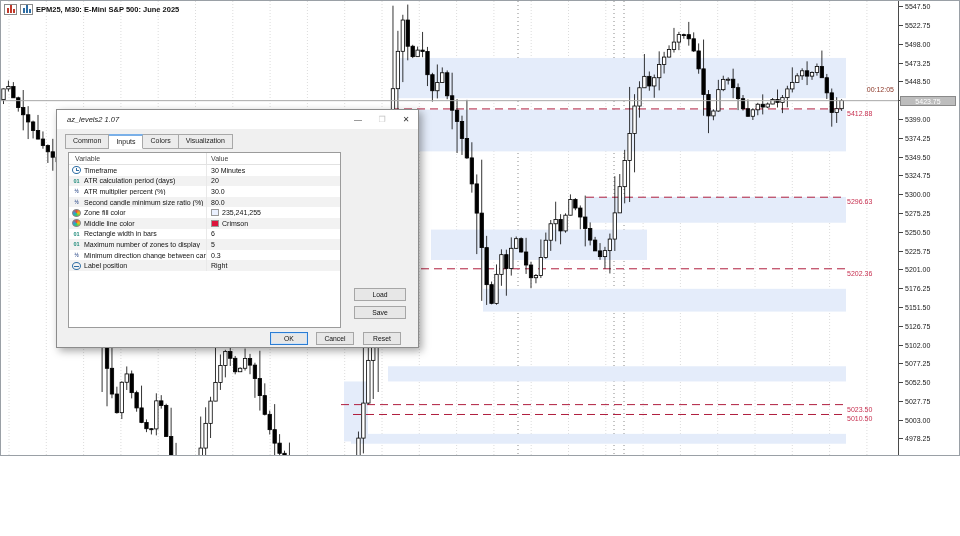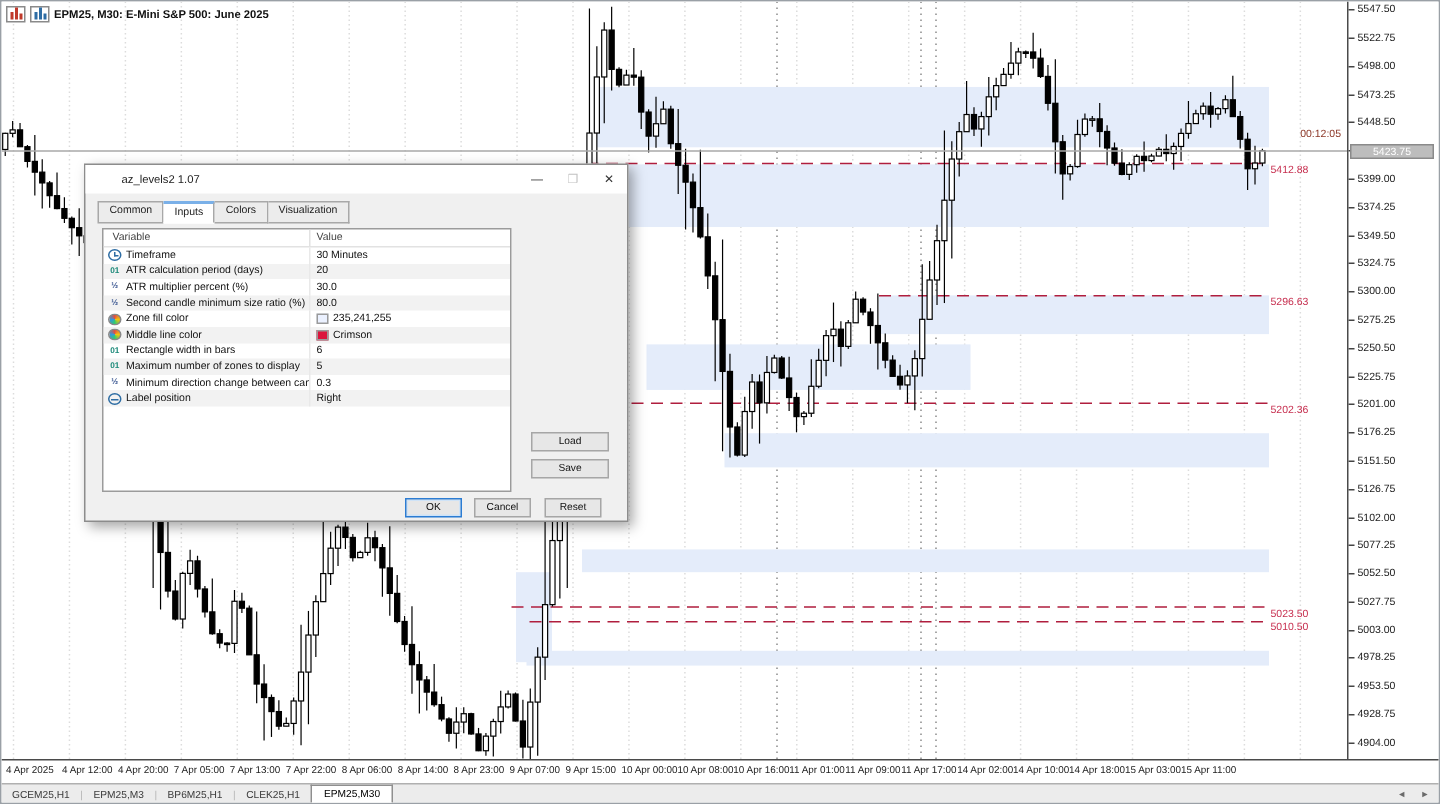--- a/index.html
+++ b/index.html
@@ -1,18 +1,18 @@
 <!DOCTYPE html>
 <html><head>
 <meta charset="utf-8">
 <style>
   * { margin:0; padding:0; box-sizing:border-box; }
   html,body { width:960px; height:536px; overflow:hidden; }
   body { font-family:"Liberation Sans", sans-serif; background:#fff; position:relative; }
-  #screen { position:absolute; inset:0; width:960px; height:536px; background:#fff;
+  #screen { position:absolute; inset:0; width:960px; height:456px; background:#fff;
             border:1px solid #9aa0a6; overflow:hidden; }
 
   
   #plot { position:absolute; left:0; top:0; width:897px; height:505px; background:#fff; overflow:hidden; }
   #plot svg { position:absolute; left:0; top:0; }
   #symbol-header { position:absolute; left:3px; top:2px; height:13px; display:flex; align-items:center; gap:3px;
                    font-size:7.5px; font-weight:bold; color:#111; z-index:5; }
   .hdr-ico { width:13px; height:11px; border:1px solid #8a8a8a; background:#fff; position:relative; display:inline-block; }
   .hdr-ico i { position:absolute; bottom:1px; width:2px; background:#c0392b; }
   .hdr-ico.blue i { background:#2e6da4; }
@@ -42,21 +42,21 @@
   .f-tab { padding:2px 7px; cursor:default; }
   .f-tab.active { background:#fff; border:1px solid #8f8f8f; border-bottom:1px solid #fff; color:#000;
                   padding:2px 8px; margin-top:-1px; }
   .f-sep { color:#b5b5b5; }
   #scroll-arrows { position:absolute; right:4px; top:4px; font-size:6px; color:#6a6a6a; letter-spacing:4px; }
 
   
   #dialog { position:absolute; left:55px; top:108px; width:363px; height:239px; background:#f0f0f0;
             border:1px solid #8c8c8c; box-shadow:3px 3px 8px rgba(0,0,0,.35); z-index:20; font-size:7px; color:#111; }
   #dlg-titlebar { height:19px; background:#fff; display:flex; align-items:center; }
-  #dlg-title { padding-left:24px; font-size:7.5px; color:#222; flex:1; }
+  #dlg-title { padding-left:10px; font-size:7.5px; color:#222; flex:1;font-style:italic; }
   .dlg-winbtn { width:24px; height:19px; text-align:center; line-height:19px; font-size:8px; color:#333; }
   .dlg-winbtn.disabled { color:#c2c2c2; }
   #dlg-tabs { position:absolute; left:8px; top:24px; height:15px; display:flex; }
   .dlg-tab { padding:2px 7px 3px; border:1px solid #a8a8a8; border-left:none; background:#ececec; color:#222; }
   .dlg-tab:first-child { border-left:1px solid #a8a8a8; }
   .dlg-tab.active { background:#fff; border-bottom:1px solid #fff; position:relative; top:0; font-weight:normal;
                     border-top:2px solid #7ab0e8; }
   #dlg-table { position:absolute; left:11px; top:42px; width:273px; height:176px; background:#fff;
                border:1px solid #9b9b9b; overflow:hidden; }
   .tbl-header { height:12px; display:flex; color:#444; border-bottom:1px solid #e2e2e2; }

